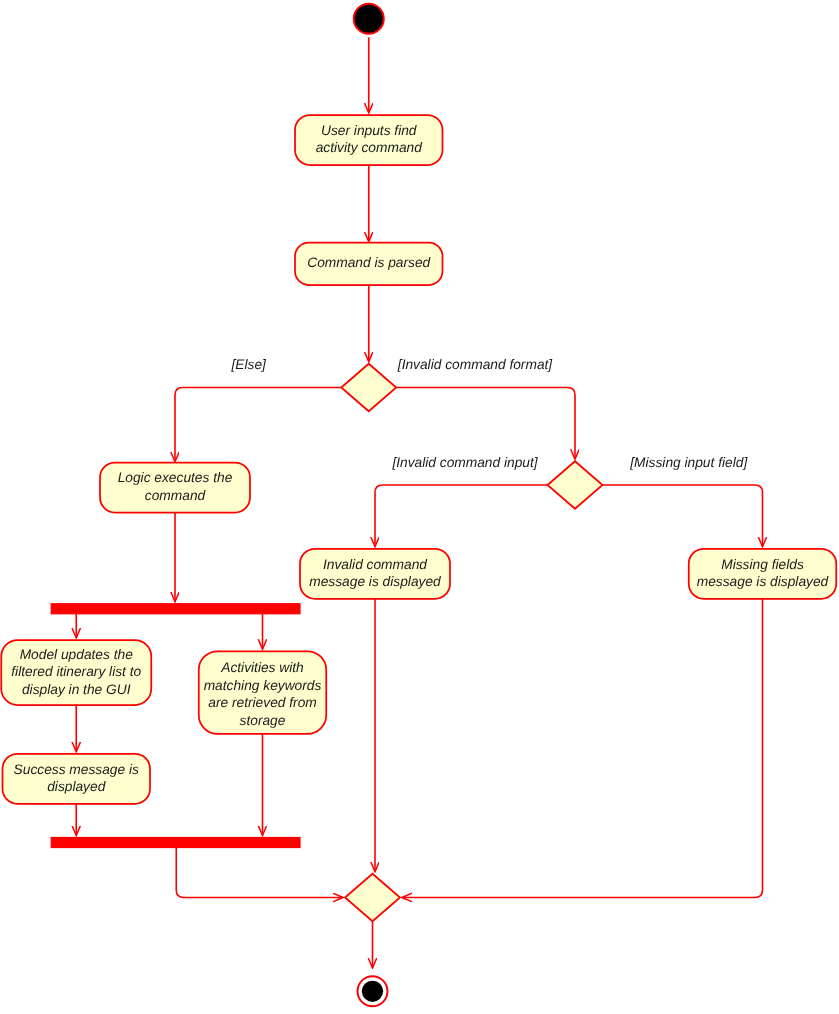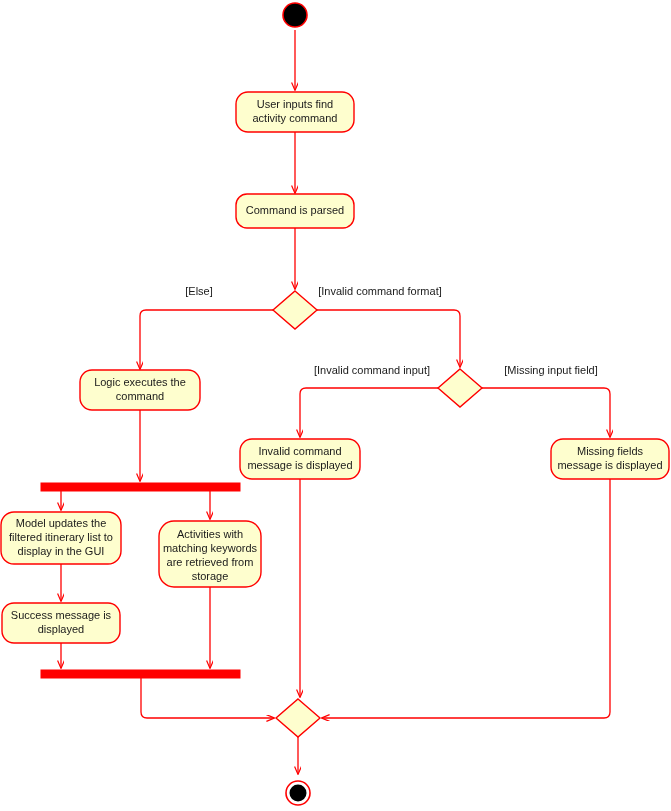--- a/index.html
+++ b/index.html
@@ -11,20 +11,21 @@
     width: 671px;
     height: 811px;
     overflow: hidden;
     font-family: "Liberation Sans", sans-serif;
   }
   #diagram-root {
     position: relative;
     width: 671px;
     height: 811px;
     background: #FFFFFF;
+    font-style: italic;
   }
   svg#uml-canvas {
     position: absolute;
     left: 0;
     top: 0;
     width: 671px;
     height: 811px;
     display: block;
   }
   .node-shape {

